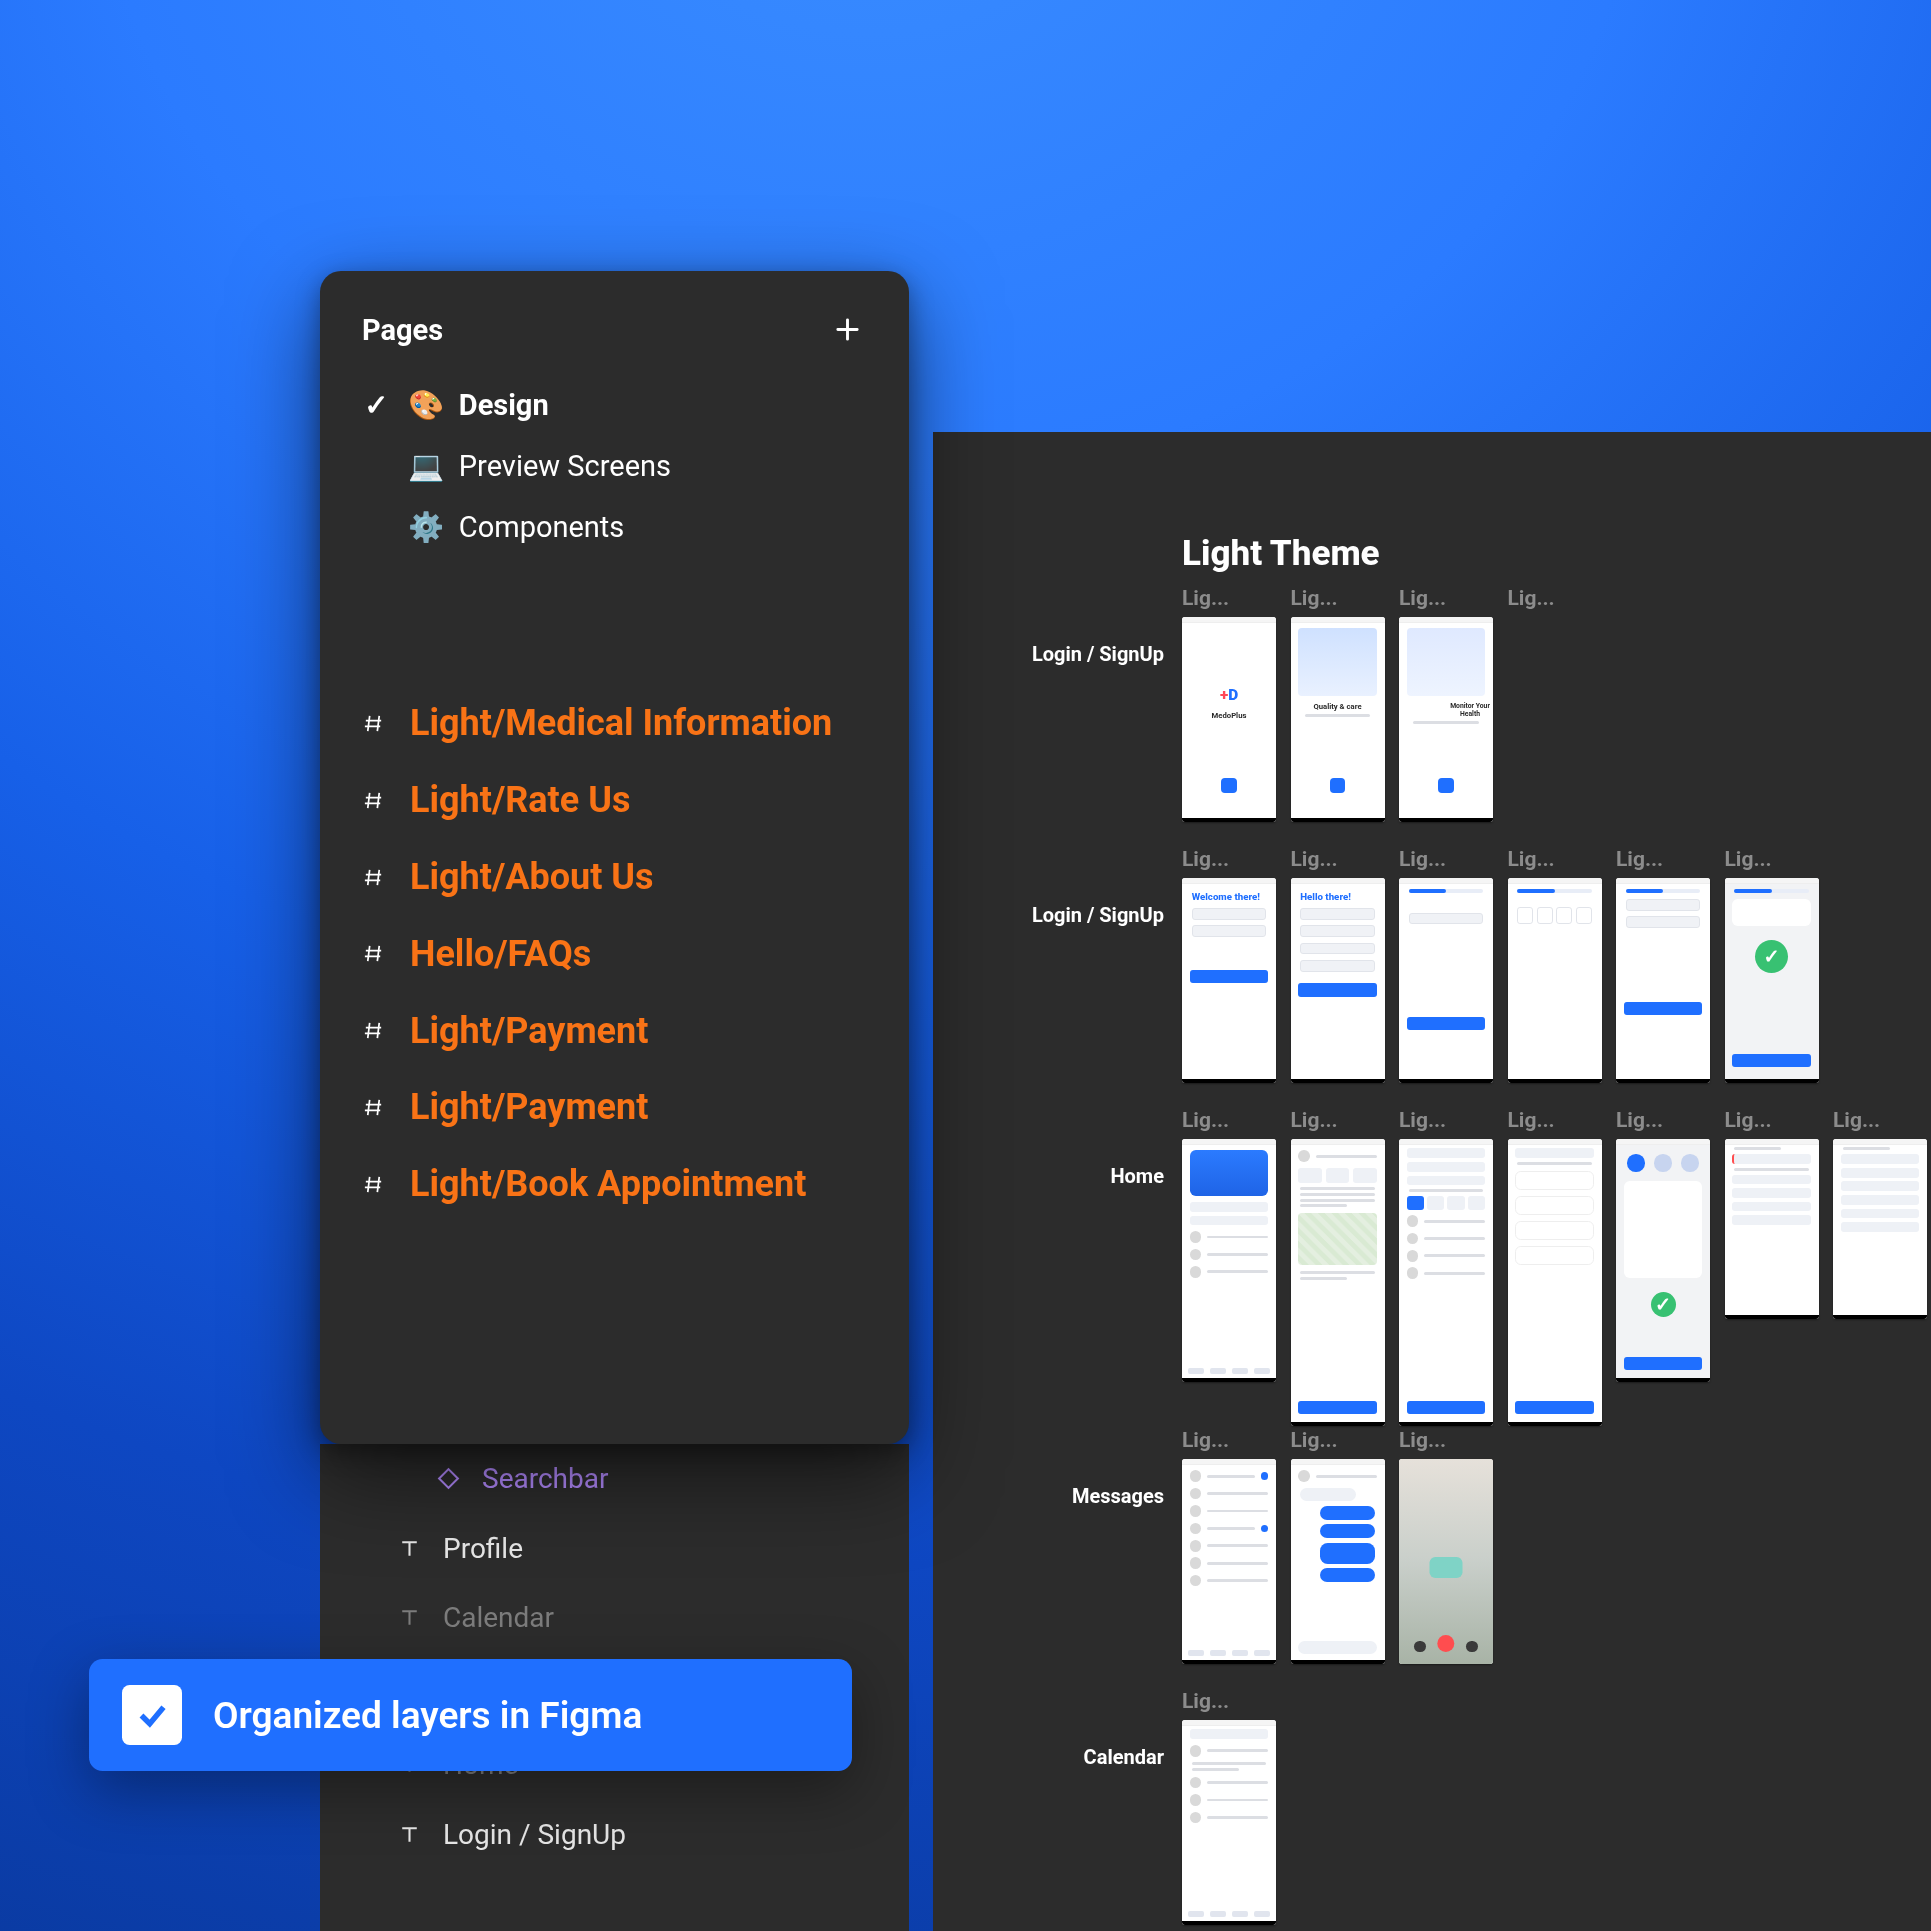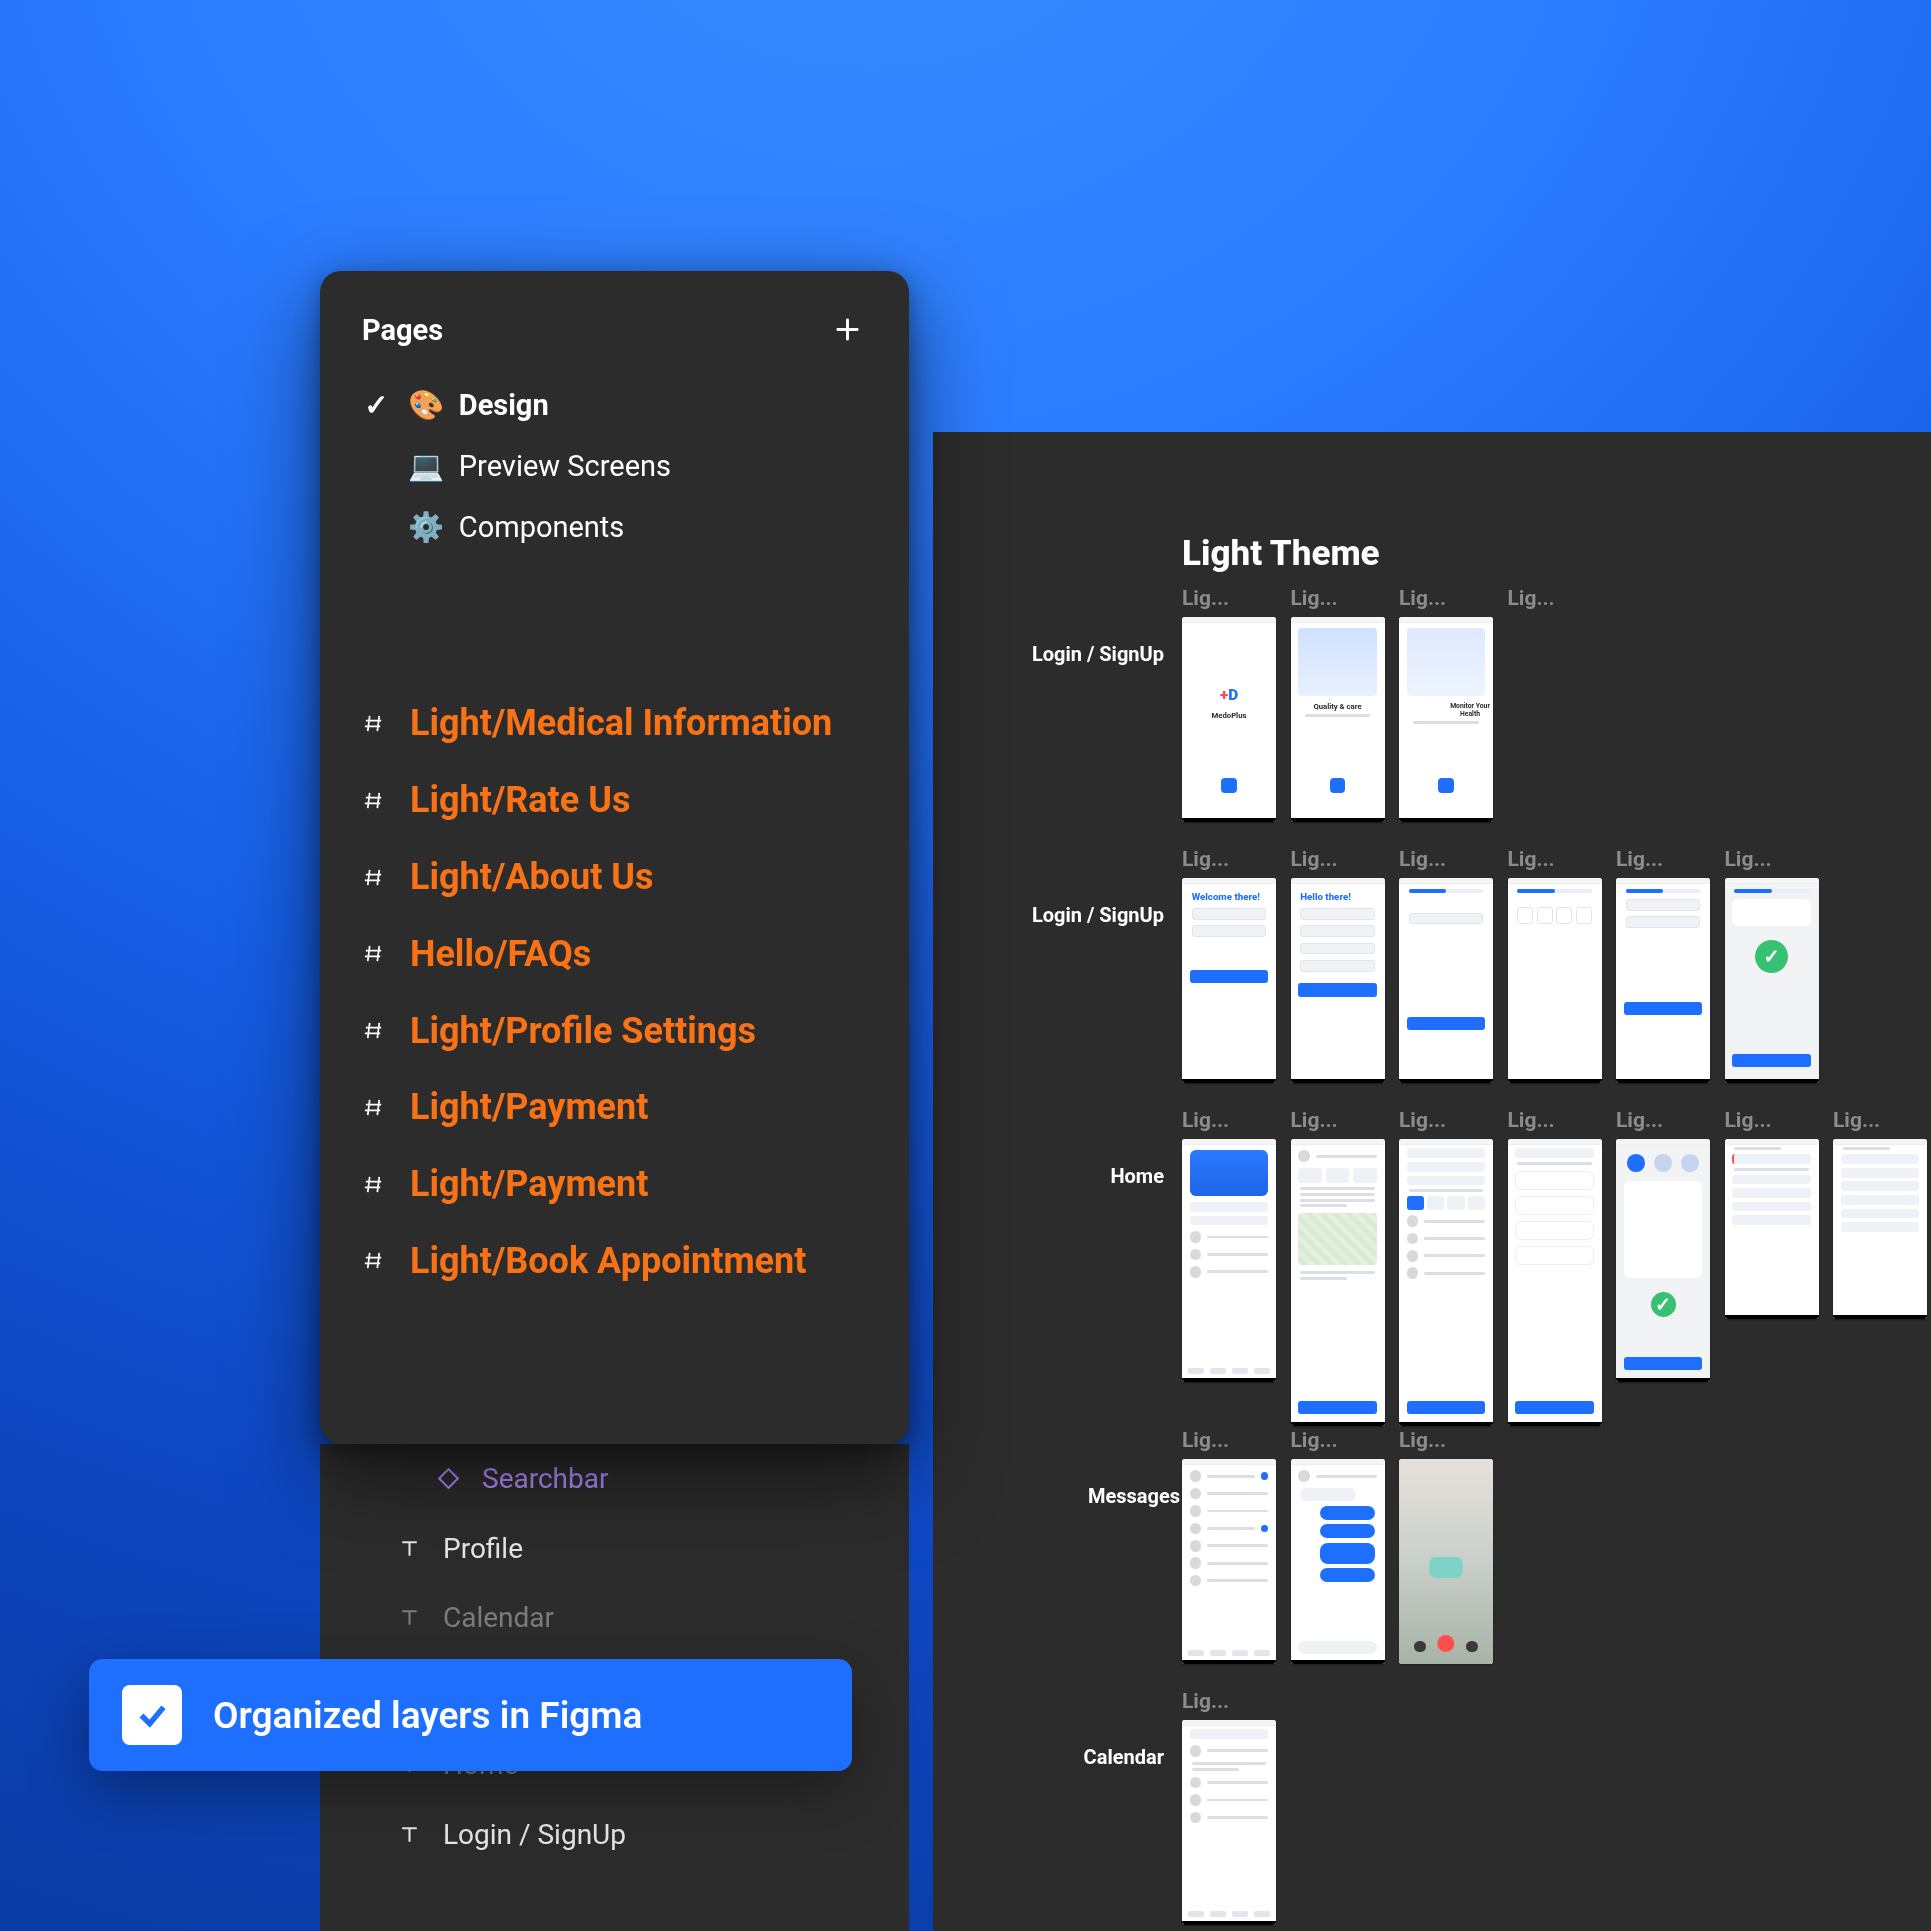--- a/index.html
+++ b/index.html
@@ -456,21 +456,21 @@
               <div class="t-row-strip"></div>
               <div class="t-row-strip"></div>
               <div class="t-row-strip"></div>
               <div class="t-foot"></div>
             </div>
           </div>
       </div>
     </div>
 
     <div class="section" style="left:0; top:996px;">
-      <div class="row-title" style="left:64px; top:56px;">Messages</div>
+      <div class="row-title" style="left:48px; top:56px;">Messages</div>
       <div class="thumbs" style="left:249px; top:0;">
         <div class="thumb-col">
             <div class="thumb-label">Lig...</div>
             <div class="thumb h-d">
               <div class="statusbar"></div>
               <div class="t-list-row">
                 <div class="t-avatar"></div>
                 <div class="t-line" style="flex:1;margin:0"></div>
                 <div style="width:7.7px;height:7.7px;border-radius:50%;background:#1f6fff"></div>
               </div>
@@ -638,44 +638,36 @@
             </svg>
           </span>
           <span>Hello/FAQs</span>
         </div>
       <div class="frame-row">
           <span class="frame-hash icon-hash">
             <svg width="23" height="23" viewBox="0 0 24 24">
               <path d="M8 4 L6 20 M18 4 L16 20 M4 9 H20 M3 15 H19" stroke="#fff" stroke-width="1.8" fill="none"></path>
             </svg>
           </span>
-          <span>Light/Profile Settings</span>
+          <span>Light/Payment</span>
         </div>
       <div class="frame-row">
           <span class="frame-hash icon-hash">
             <svg width="23" height="23" viewBox="0 0 24 24">
               <path d="M8 4 L6 20 M18 4 L16 20 M4 9 H20 M3 15 H19" stroke="#fff" stroke-width="1.8" fill="none"></path>
             </svg>
           </span>
           <span>Light/Payment</span>
         </div>
       <div class="frame-row">
           <span class="frame-hash icon-hash">
             <svg width="23" height="23" viewBox="0 0 24 24">
               <path d="M8 4 L6 20 M18 4 L16 20 M4 9 H20 M3 15 H19" stroke="#fff" stroke-width="1.8" fill="none"></path>
             </svg>
           </span>
-          <span>Light/Payment</span>
-        </div>
-      <div class="frame-row">
-          <span class="frame-hash icon-hash">
-            <svg width="23" height="23" viewBox="0 0 24 24">
-              <path d="M8 4 L6 20 M18 4 L16 20 M4 9 H20 M3 15 H19" stroke="#fff" stroke-width="1.8" fill="none"></path>
-            </svg>
-          </span>
           <span>Light/Book Appointment</span>
         </div>
     </div>
   </div>
 
   <div class="callout">
     <div class="chk">
       <svg viewBox="0 0 24 24">
           <path d="M4 12 L10 18 L20 6"></path>
         </svg>

